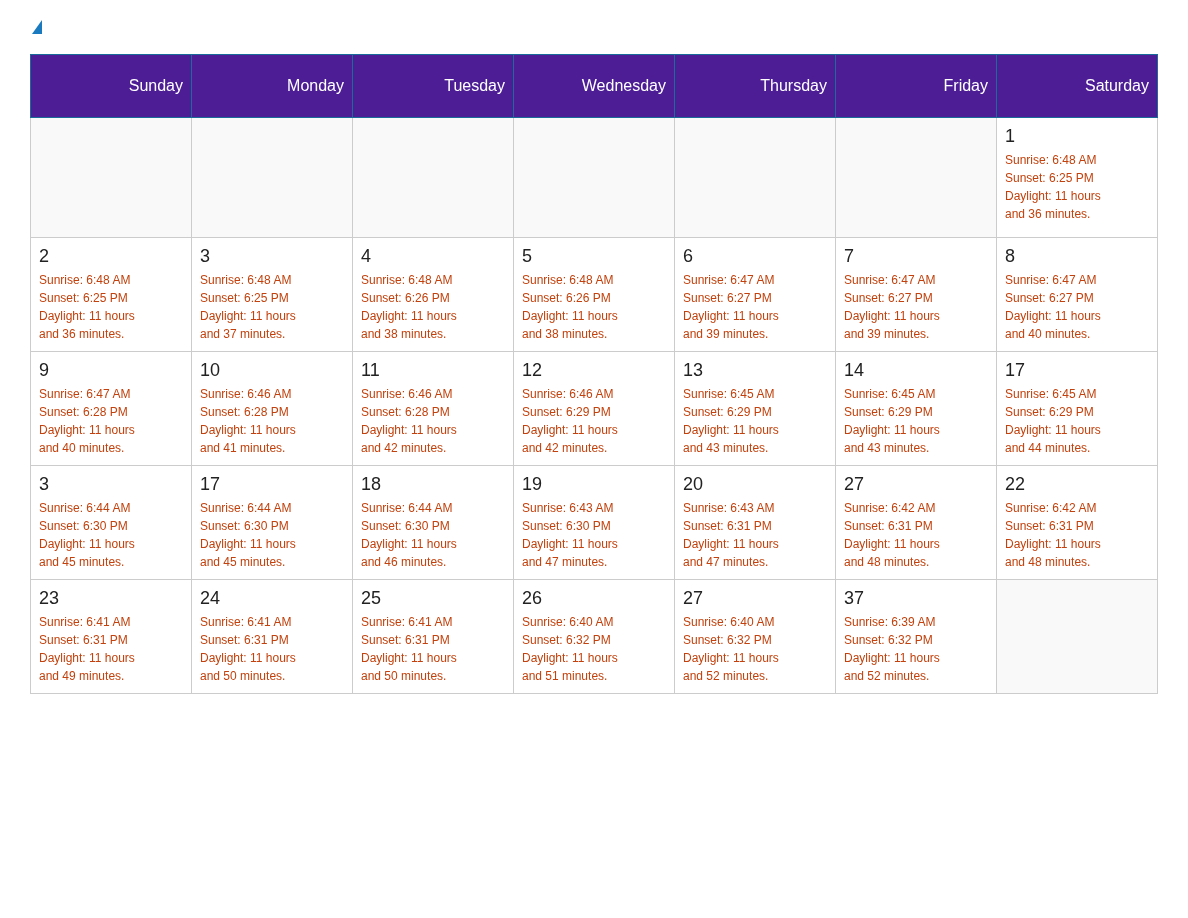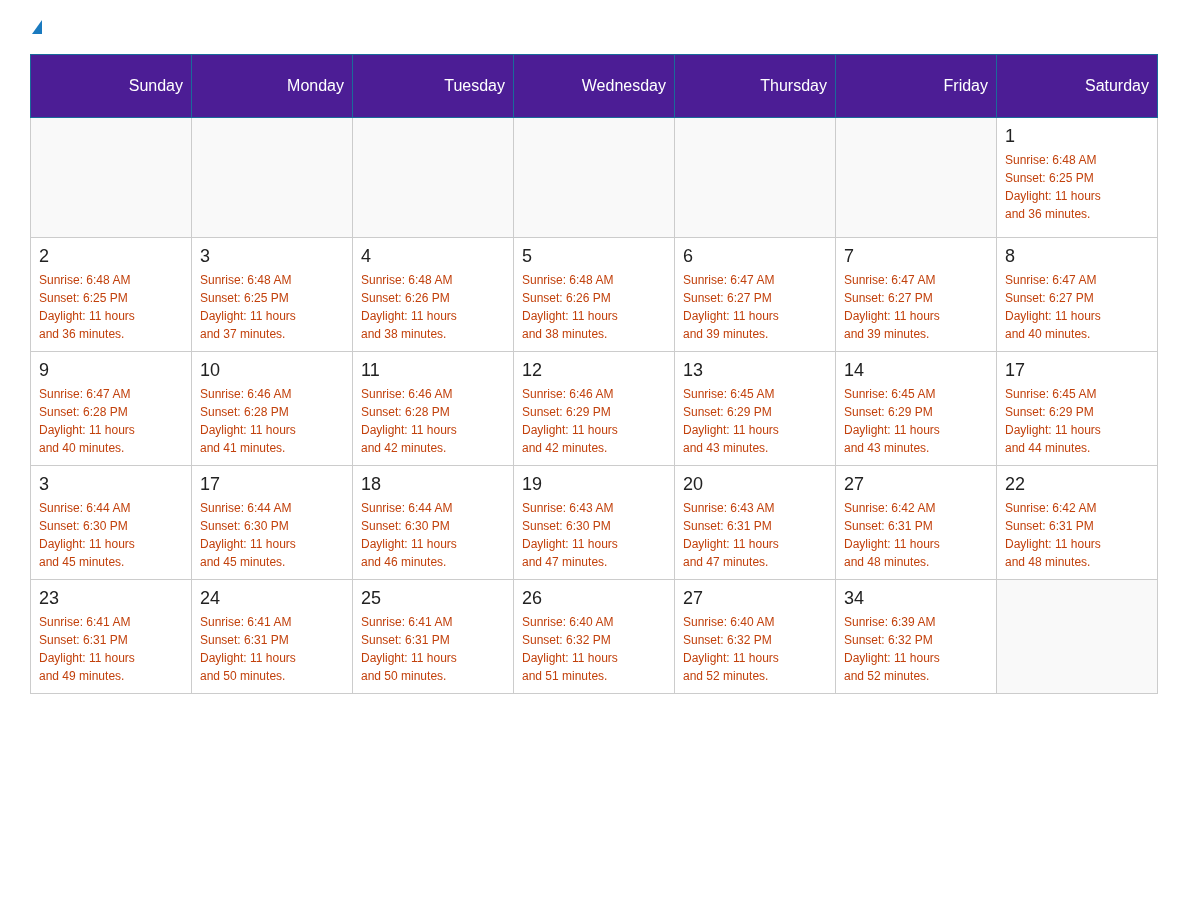--- a/index.html
+++ b/index.html
@@ -324,21 +324,21 @@
 and 51 minutes.</div>
         </td>
         <td>
           <span class="day-num">27</span>
           <div class="day-info" style="white-space: pre-line;">Sunrise: 6:40 AM
 Sunset: 6:32 PM
 Daylight: 11 hours
 and 52 minutes.</div>
         </td>
         <td>
-          <span class="day-num">34</span>
+          <span class="day-num">37</span>
           <div class="day-info" style="white-space: pre-line;">Sunrise: 6:39 AM
 Sunset: 6:32 PM
 Daylight: 11 hours
 and 52 minutes.</div>
         </td>
         <td class="empty"></td>
       </tr>
     </tbody>
 </table>
 

